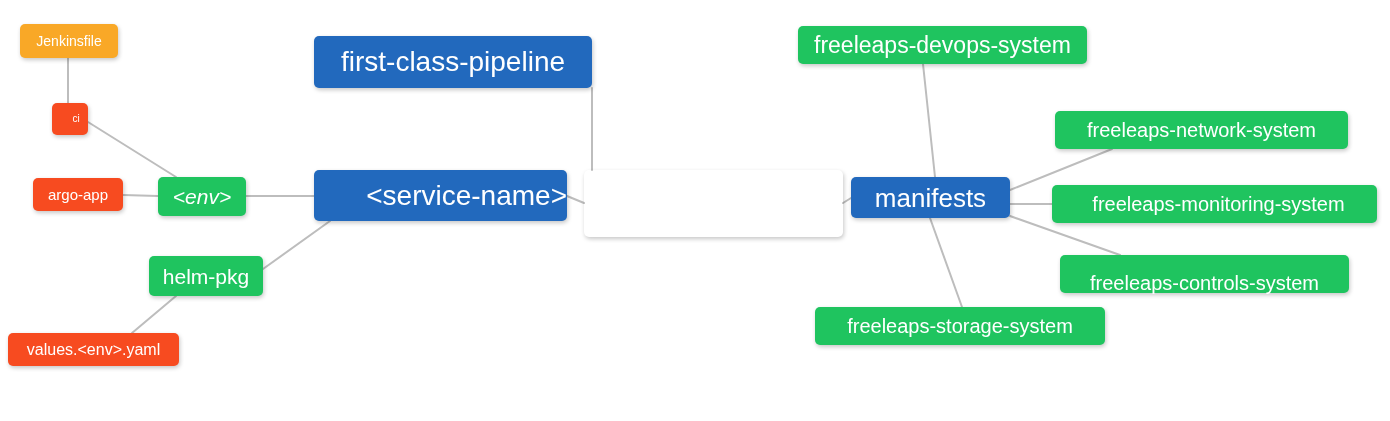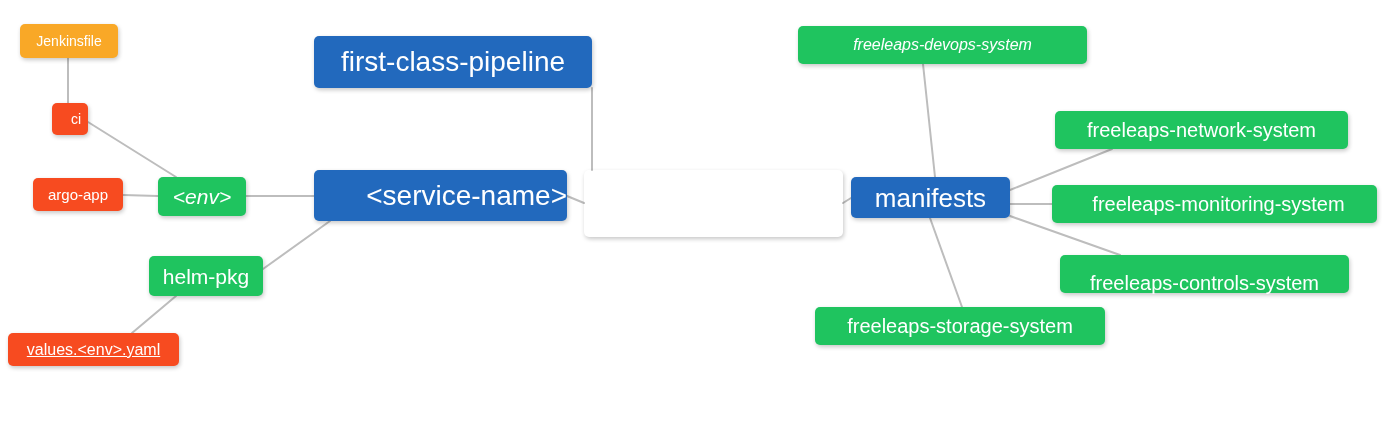--- a/index.html
+++ b/index.html
@@ -73,48 +73,48 @@
       <path class="edge" d="M 935 177 L 923 64" stroke="#bdbdbd"></path>
       <path class="edge" d="M 1010 190 L 1112 149" stroke="#bdbdbd"></path>
       <path class="edge" d="M 1010 204 L 1052 204" stroke="#bdbdbd"></path>
       <path class="edge" d="M 1010 216 L 1120 255" stroke="#bdbdbd"></path>
       <path class="edge" d="M 930 218 L 962 307" stroke="#bdbdbd"></path>
     </svg>
   <div id="node-layer">
       <div class="node c-orange" style="left: 20px; top: 24px; width: 98px; height: 34px; font-size: 14px;">
         <span class="node-label">Jenkinsfile</span>
       </div>
-      <div class="node c-red" style="left: 52px; top: 103px; width: 36px; height: 32px; font-size: 14px; padding-left: 12px;">
+      <div class="node c-red" style="left: 52px; top: 103px; width: 36px; height: 32px; font-size: 10px; padding-left: 12px;">
         <span class="node-label">ci</span>
       </div>
       <div class="node c-red" style="left: 33px; top: 178px; width: 90px; height: 33px; font-size: 15px;">
         <span class="node-label">argo-app</span>
       </div>
       <div class="node c-green" style="left: 158px; top: 177px; width: 88px; height: 39px; font-size: 21px; font-style: italic;">
         <span class="node-label">&lt;env&gt;</span>
       </div>
       <div class="node c-green" style="left: 149px; top: 256px; width: 114px; height: 40px; font-size: 21px;">
         <span class="node-label">helm-pkg</span>
       </div>
-      <div class="node c-red" style="left: 8px; top: 333px; width: 171px; height: 33px; font-size: 16px; text-decoration: underline;">
+      <div class="node c-red" style="left: 8px; top: 333px; width: 171px; height: 33px; font-size: 16px;">
         <span class="node-label">values.&lt;env&gt;.yaml</span>
       </div>
       <div class="node c-blue" style="left: 314px; top: 36px; width: 278px; height: 52px; font-size: 28px;">
         <span class="node-label">first-class-pipeline</span>
       </div>
       <div class="node c-blue" style="left: 314px; top: 170px; width: 253px; height: 51px; font-size: 28px; justify-content: flex-end;">
         <span class="node-label">&lt;service-name&gt;</span>
       </div>
       <div class="node c-root" style="left: 584px; top: 170px; width: 259px; height: 67px; font-size: 30px;">
         <span class="node-label">freeleaps-ops</span>
       </div>
       <div class="node c-blue" style="left: 851px; top: 177px; width: 159px; height: 41px; font-size: 26px;">
         <span class="node-label">manifests</span>
       </div>
-      <div class="node c-green" style="left: 798px; top: 26px; width: 289px; height: 38px; font-size: 16px; font-style: italic;">
+      <div class="node c-green" style="left: 798px; top: 26px; width: 289px; height: 38px; font-size: 23px;">
         <span class="node-label">freeleaps-devops-system</span>
       </div>
       <div class="node c-green" style="left: 1055px; top: 111px; width: 293px; height: 38px; font-size: 20px; align-items: center;">
         <span class="node-label">freeleaps-network-system</span>
       </div>
       <div class="node c-green" style="left: 1052px; top: 185px; width: 325px; height: 38px; font-size: 20px; padding-left: 8px;">
         <span class="node-label">freeleaps-monitoring-system</span>
       </div>
       <div class="node c-green" style="left: 1060px; top: 255px; width: 289px; height: 38px; font-size: 20px; align-items: flex-end;">
         <span class="node-label">freeleaps-controls-system</span>

